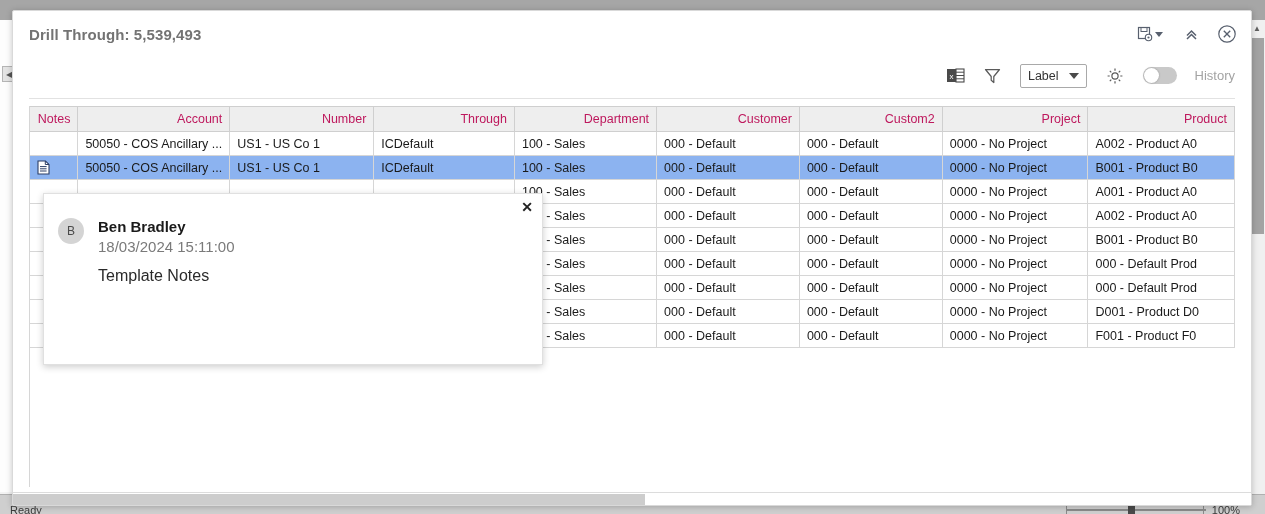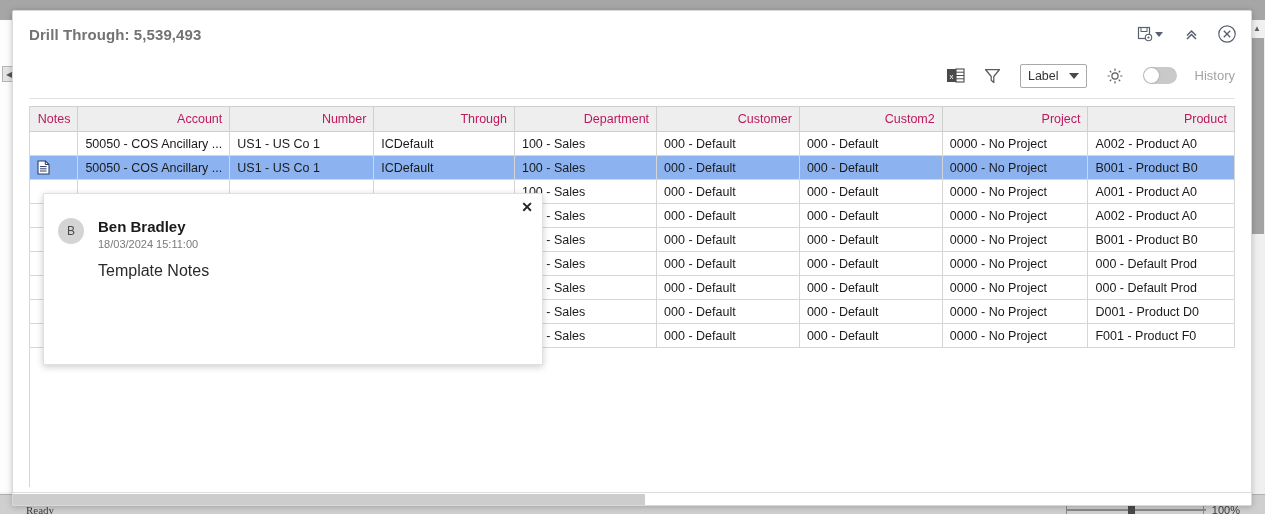--- a/index.html
+++ b/index.html
@@ -51,21 +51,21 @@
 
   
   #bg-statusbar {
     position: absolute; left: 0; right: 0; bottom: 0; height: 20px;
     background: #cfcfcf;
     border-top: 1px solid #b0b0b0;
     display: flex; align-items: center;
     font-size: 11px; color: #3a3a3a;
     overflow: hidden;
   }
-  #bg-statusbar .ready { padding-left: 26px; transform: translateY(5px); font-family: Liberation Serif, serif; }
+  #bg-statusbar .ready { padding-left: 10px; transform: translateY(5px); }
   #bg-statusbar .spacer { flex: 1; }
   #bg-statusbar .zoom-slider {
     position: relative; width: 140px; height: 20px; margin-right: 6px;
     transform: translateY(5px);
   }
   #bg-statusbar .zoom-slider .track {
     position: absolute; left: 0; right: 0; top: 9px; height: 2px; background: #8a8a8a;
   }
   #bg-statusbar .zoom-slider .tick {
     position: absolute; top: 5px; width: 1px; height: 9px; background: #8a8a8a;
@@ -245,21 +245,21 @@
     display: flex; gap: 14px;
     padding: 24px 0 0 14px;
   }
   #note-avatar {
     width: 26px; height: 26px; border-radius: 50%;
     background: #d4d4d4; color: #4a4a4a;
     display: flex; align-items: center; justify-content: center;
     font-size: 12px; flex: 0 0 auto;
   }
   #note-author { font-size: 15px; font-weight: bold; color: #1a1a1a; }
-  #note-timestamp { font-size: 11px; color: #7a7a7a; margin-top: 3px; }
+  #note-timestamp { font-size: 15px; color: #7a7a7a; margin-top: 3px; }
   #note-body { font-size: 16px; color: #2a2a2a; margin-top: 12px; }
 
   
   #dialog-hscroll {
     position: absolute; left: 0; right: 0; bottom: 0; height: 13px;
     background: #ffffff; border-top: 1px solid #dcdcdc;
   }
   #dialog-hscroll .thumb {
     position: absolute; left: 0; top: 1px; width: 632px; height: 11px;
     background: #cdcdcd;

